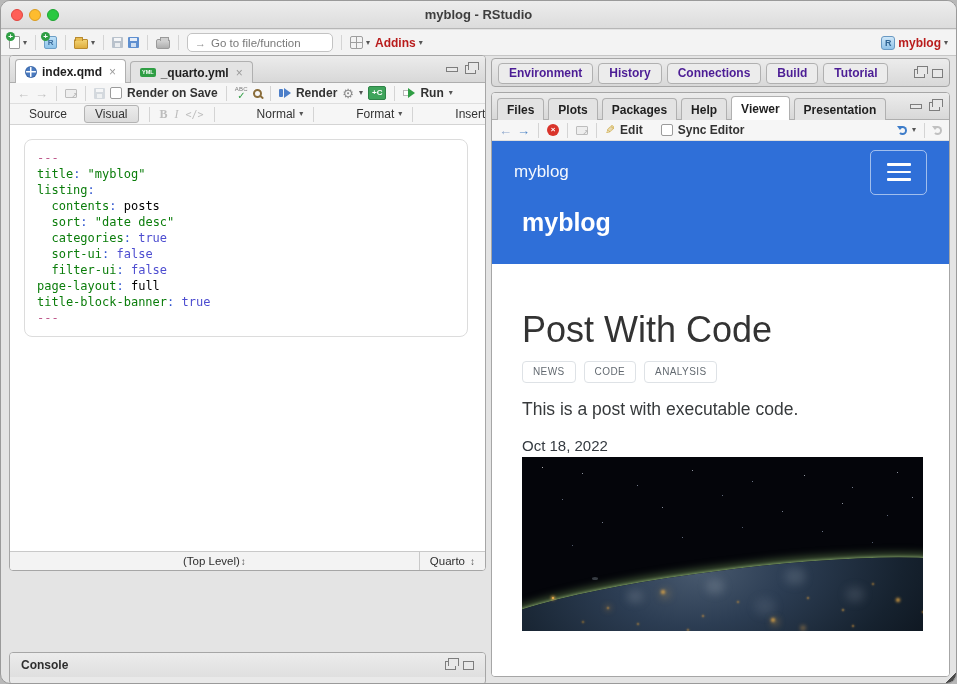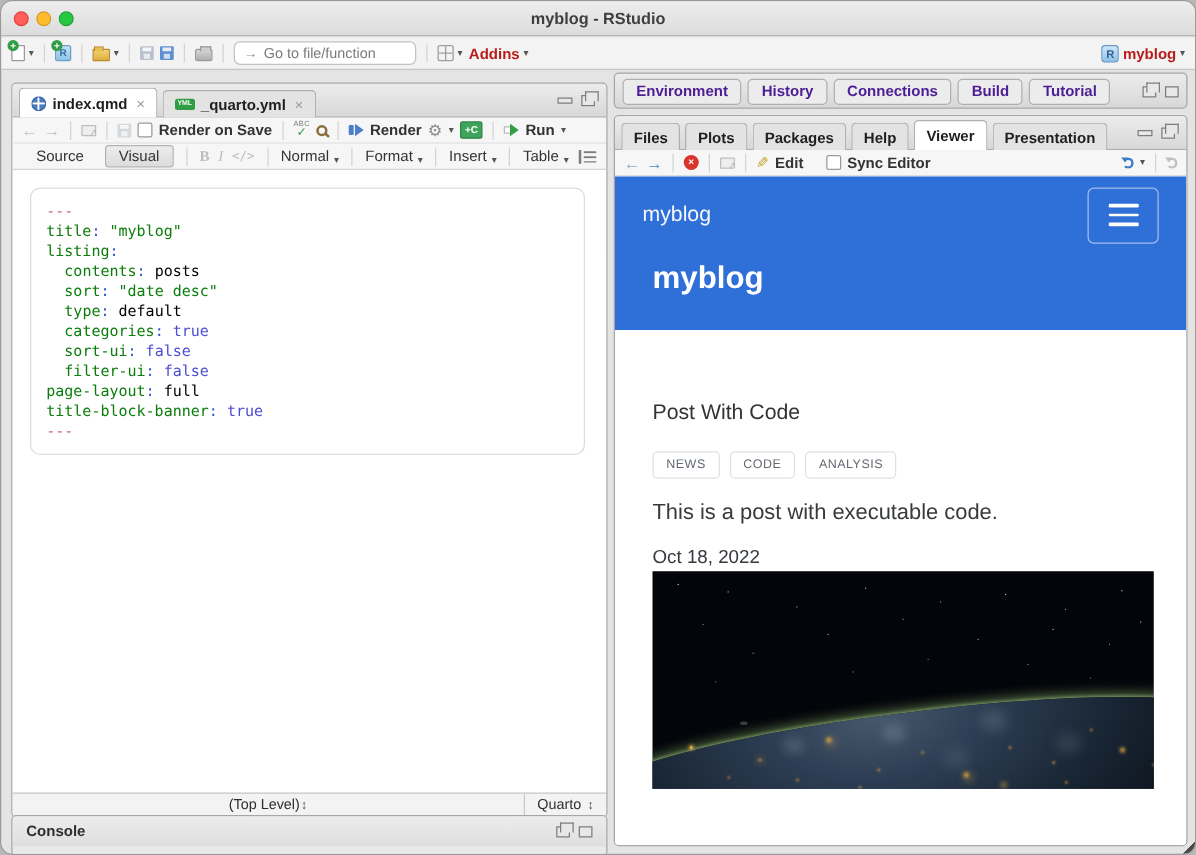--- a/index.html
+++ b/index.html
@@ -76,21 +76,21 @@
   .icon-run { display:flex; align-items:center; gap:1px; }
   .icon-run .dash { width:6px; height:6px; border:1px solid #b9b9b9; background:#fff; }
   .icon-run .tri { width:0; height:0; border-left:7px solid #2f9e44; border-top:5px solid transparent; border-bottom:5px solid transparent; margin-left:-2px; }
   .bold-label { font-weight:bold; }
 
   .formatbar { height:21px; background:#f6f6f6; border-bottom:1px solid #d4d4d4; display:flex; align-items:center; padding:0 9px; gap:7px; font-size:12px; color:#333; }
   .seg-btn { padding:1px 10px; border-radius:3px; }
   .seg-btn.active { border:1px solid #b3b3b3; background:linear-gradient(#ececec,#dcdcdc); }
   .fmt-dis { color:#bdbdbd; font-family:"Liberation Serif",serif; }
   .fmt-code { color:#bdbdbd; font-family:"DejaVu Sans Mono",monospace; font-size:10px; }
-  .dd { display:flex; align-items:flex-end; gap:4px; }
+  .dd { display:flex; align-items:center; gap:4px;margin-left:32px; }
   .icon-outline { width:13px; height:11px; border-left:2px solid #7d7d7d; position:relative; }
   .icon-outline::before { content:""; position:absolute; left:2px; top:0; width:10px; height:10px;
      background:linear-gradient(#7d7d7d,#7d7d7d) 0 1px/10px 1.5px no-repeat,
                 linear-gradient(#7d7d7d,#7d7d7d) 0 5px/10px 1.5px no-repeat,
                 linear-gradient(#7d7d7d,#7d7d7d) 0 9px/10px 1.5px no-repeat; }
 
   
   .editor-content { position:absolute; left:0; right:0; top:69px; bottom:19px; background:#fff; overflow:hidden; }
   .yaml-card { margin:14px 17px 0 14px; border:1px solid #dcdcdc; border-radius:8px; padding:10px 12px; background:#fff; }
   .code-line { font-family:"DejaVu Sans Mono","Liberation Mono",monospace; font-size:12px; line-height:16px; white-space:pre; color:#000; }
@@ -127,21 +127,21 @@
   
   .web-content { position:absolute; left:0; right:0; top:48px; bottom:0; background:#fff; overflow:hidden; }
   .site-header { background:#2f6fd8; color:#fff; }
   .navbar { height:62px; display:flex; align-items:center; padding:0 22px; }
   .navbar-brand { font-size:17px; color:rgba(255,255,255,.95); }
   .hamburger { margin-left:auto; width:57px; height:45px; border:1px solid rgba(255,255,255,.55); border-radius:5px; display:flex; flex-direction:column; justify-content:center; align-items:center; gap:5px; }
   .hamburger .bar { width:24px; height:2.5px; background:#fff; border-radius:1px; }
   .banner { padding:5px 22px 27px 30px; }
   .banner-title { font-size:25px; font-weight:bold; color:#fff; }
   .page-content { padding:50px 28px 0 30px; color:#373a3c; }
-  .post-title { font-size:17px; font-weight:normal; line-height:32px; margin-bottom:15px; color:#333; }
+  .post-title { font-size:36px; font-weight:normal; line-height:32px; margin-bottom:15px; color:#333; }
   .badge-row { display:flex; gap:8px; margin-bottom:14px; }
   .badge { border:1px solid #dee2e6; border-radius:4px; padding:5px 10px; font-size:10px; letter-spacing:.4px; color:#636a71; line-height:1; }
   .post-desc { font-size:17.5px; line-height:24px; margin-bottom:14px; color:#373a3c; }
   .post-date, .post-author { font-size:15px; line-height:22px; color:#343a40; }
   .post-author { margin-bottom:16px; }
 
   
   .post-image { position:relative; width:401px; height:174px; background:#04050a; overflow:hidden; }
   .stars { position:absolute; left:20px; top:10px; width:1px; height:1px; background:#fff; border-radius:50%; opacity:.9;
     box-shadow: 40px 6px #cfd6e4, 95px 18px #aab4c8, 150px 3px #cfd6e4, 210px 14px #9aa6bd, 262px 8px #d8dfeb,
@@ -210,21 +210,21 @@
       <span class="caret">▾</span>
     </div>
     <div class="spacer"></div>
     <div class="tb-btn">
       <span class="icon-rproj">R</span>
       <span class="label-12">myblog</span>
       <span class="caret">▾</span>
     </div>
   </div>
 
-  <div class="pane" style="left:8px; top:65px; width:477px; height:588px;">
+  <div class="pane" style="left:8px; top:54px; width:477px; height:516px;">
     <div class="tabstrip">
       <div class="tab active">
         <span style="width:12px;height:12px;border-radius:50%;background:#4b7bc0;display:inline-block;
           box-shadow:inset 0 0 0 1px #3a66a6; background-image:linear-gradient(#fff,#fff),linear-gradient(#fff,#fff);
           background-size:1.5px 100%,100% 1.5px; background-position:50% 0,0 50%; background-repeat:no-repeat;"></span>
         <span>index.qmd</span>
         <span class="close-x">×</span>
       </div>
       <div class="tab">
         <span style="background:#2f9e44;color:#fff;font-size:5.5px;font-weight:bold;border-radius:2px;padding:2px 2px;line-height:1;">YML</span>
@@ -300,21 +300,20 @@
       <span style="margin-left:auto;" class="icon-outline"></span>
     </div>
 
     <div class="editor-content">
       <div class="yaml-card">
           <div class="code-line"><span class="tok-dash">---</span></div>
           <div class="code-line"><span class="tok-key">title</span><span class="tok-colon">:</span><span class="tok-plain"> </span><span class="tok-str">"myblog"</span></div>
           <div class="code-line"><span class="tok-key">listing</span><span class="tok-colon">:</span></div>
           <div class="code-line"><span class="tok-plain">  </span><span class="tok-key">contents</span><span class="tok-colon">:</span><span class="tok-plain"> posts</span></div>
           <div class="code-line"><span class="tok-plain">  </span><span class="tok-key">sort</span><span class="tok-colon">:</span><span class="tok-plain"> </span><span class="tok-str">"date desc"</span></div>
-          <div class="code-line"><span class="tok-plain">  </span><span class="tok-key">type</span><span class="tok-colon">:</span><span class="tok-plain"> default</span></div>
           <div class="code-line"><span class="tok-plain">  </span><span class="tok-key">categories</span><span class="tok-colon">:</span><span class="tok-bool"> true</span></div>
           <div class="code-line"><span class="tok-plain">  </span><span class="tok-key">sort-ui</span><span class="tok-colon">:</span><span class="tok-bool"> false</span></div>
           <div class="code-line"><span class="tok-plain">  </span><span class="tok-key">filter-ui</span><span class="tok-colon">:</span><span class="tok-bool"> false</span></div>
           <div class="code-line"><span class="tok-key">page-layout</span><span class="tok-colon">:</span><span class="tok-plain"> full</span></div>
           <div class="code-line"><span class="tok-key">title-block-banner</span><span class="tok-colon">:</span><span class="tok-bool"> true</span></div>
           <div class="code-line"><span class="tok-dash">---</span></div>
         </div>
     </div>
 
     <div class="statusbar">

